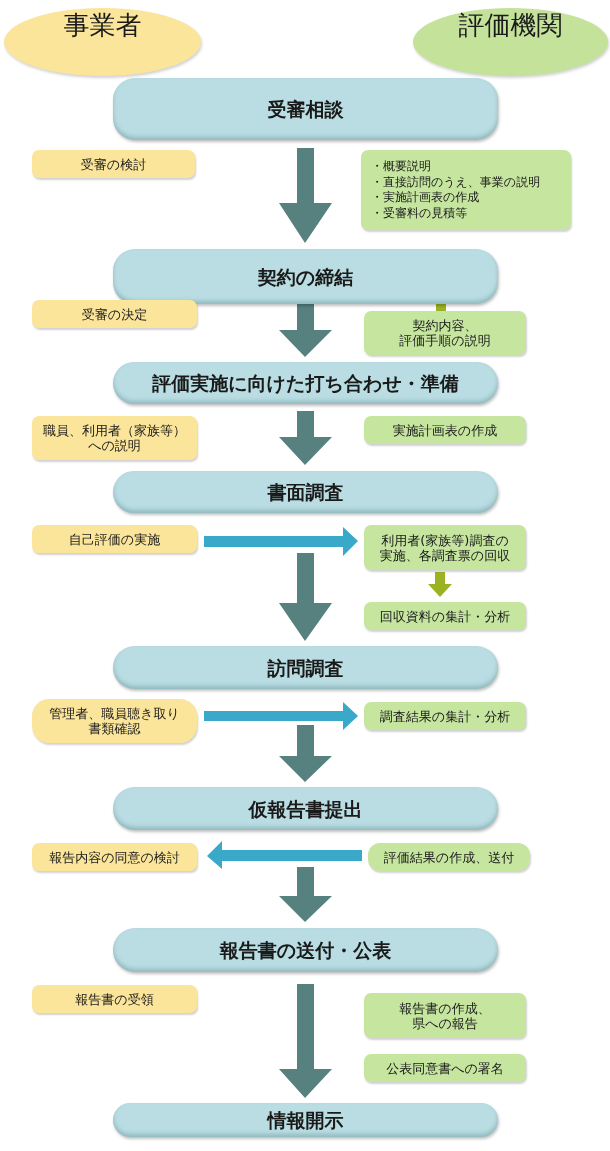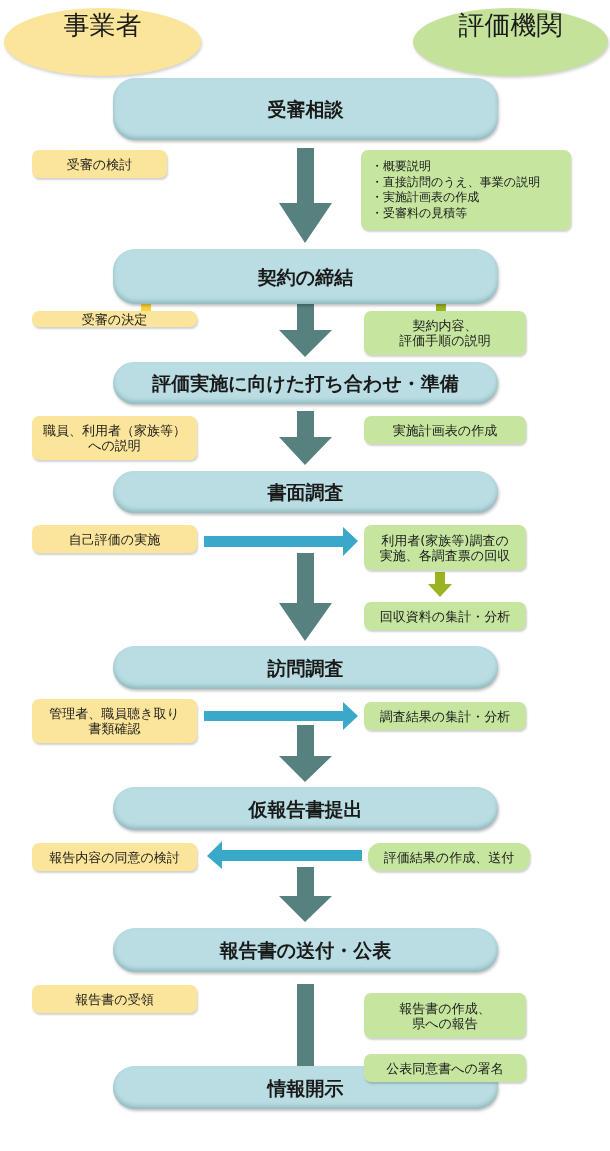--- a/index.html
+++ b/index.html
@@ -66,38 +66,38 @@
 </div>
 <div class="stage" style="top:646px;height:43px;">
   <span class="t">訪問調査</span>
 </div>
 <div class="stage" style="top:787px;height:43px;">
   <span class="t">仮報告書提出</span>
 </div>
 <div class="stage" style="top:928px;height:44px;">
   <span class="t">報告書の送付・公表</span>
 </div>
-<div class="stage" style="top:1066px;height:43px;">
+<div class="stage" style="top:1103px;height:34px;">
   <span class="t">情報開示</span>
 </div>
 
-<div class="note y" style="left:32px;top:150px;width:135px;height:28px;">
+<div class="note y" style="left:32px;top:150px;width:163px;height:28px;">
   <span>受審の検討</span>
 </div>
-<div class="note y" style="left:32px;top:311px;width:165px;height:16px;">
+<div class="note y" style="left:32px;top:300px;width:165px;height:28px;">
   <span>受審の決定</span>
 </div>
 <div class="note y" style="left:32px;top:416px;width:165px;height:44px;">
   <span>職員、利用者（家族等）</span>
   <span>への説明</span>
 </div>
 <div class="note y" style="left:32px;top:525px;width:165px;height:28px;">
   <span>自己評価の実施</span>
 </div>
-<div class="note y" style="left:32px;top:699px;width:165px;height:44px;">
+<div class="note y" style="left:32px;top:699px;width:165px;height:44px;border-radius:17px;">
   <span>管理者、職員聴き取り</span>
   <span>書類確認</span>
 </div>
 <div class="note y" style="left:32px;top:843px;width:165px;height:28px;">
   <span>報告内容の同意の検討</span>
 </div>
 <div class="note y" style="left:32px;top:985px;width:165px;height:28px;">
   <span>報告書の受領</span>
 </div>
 

